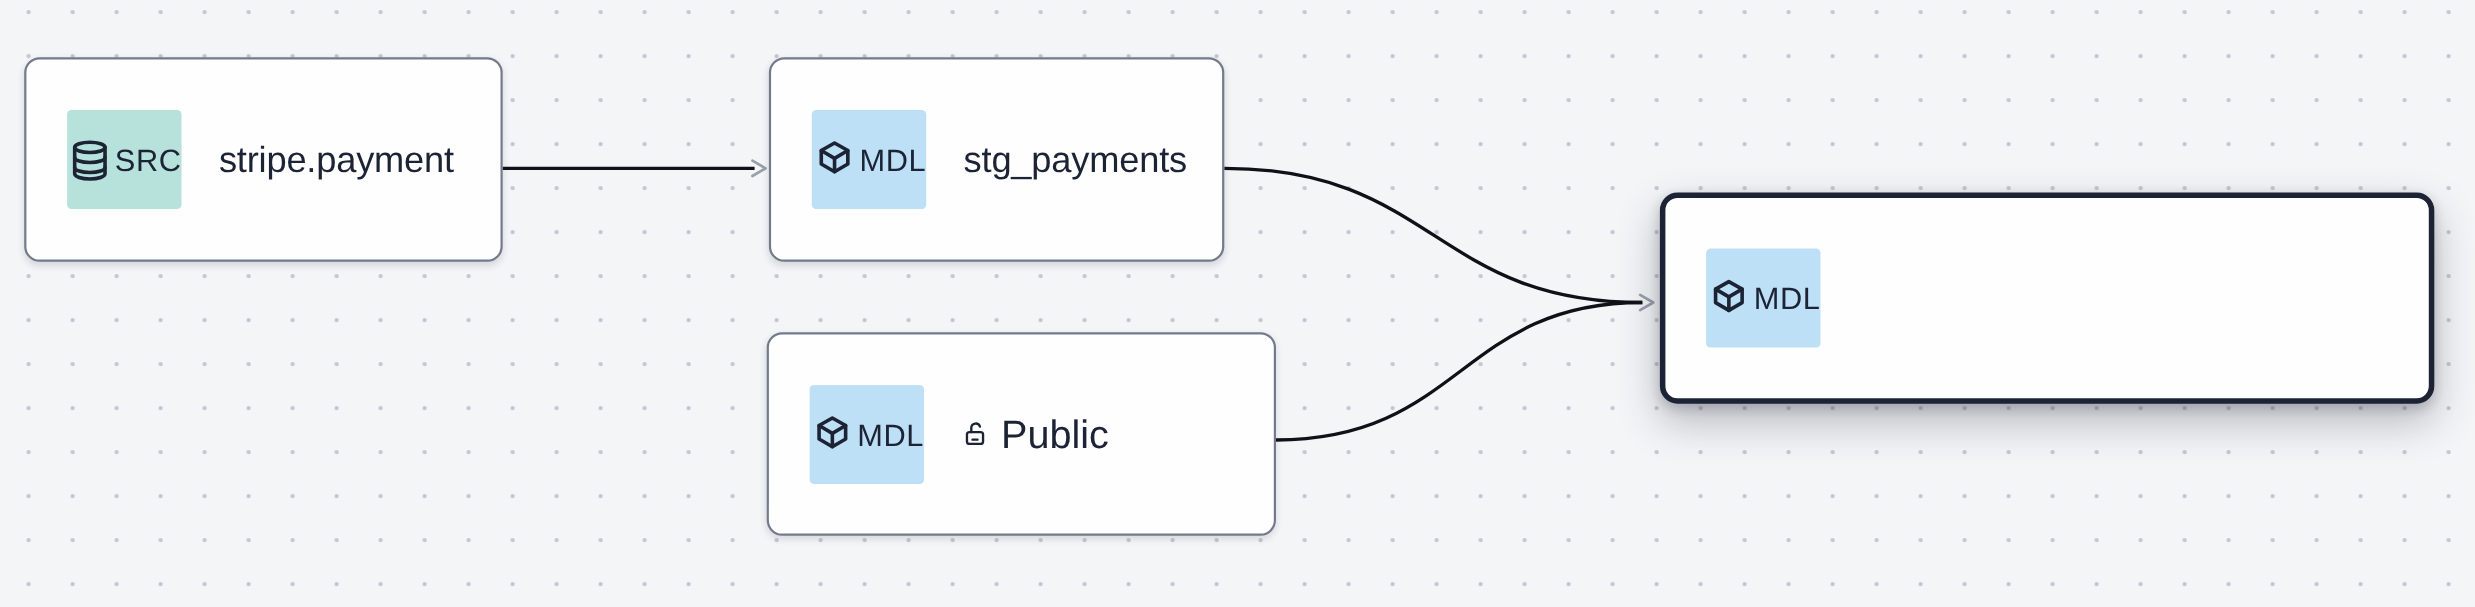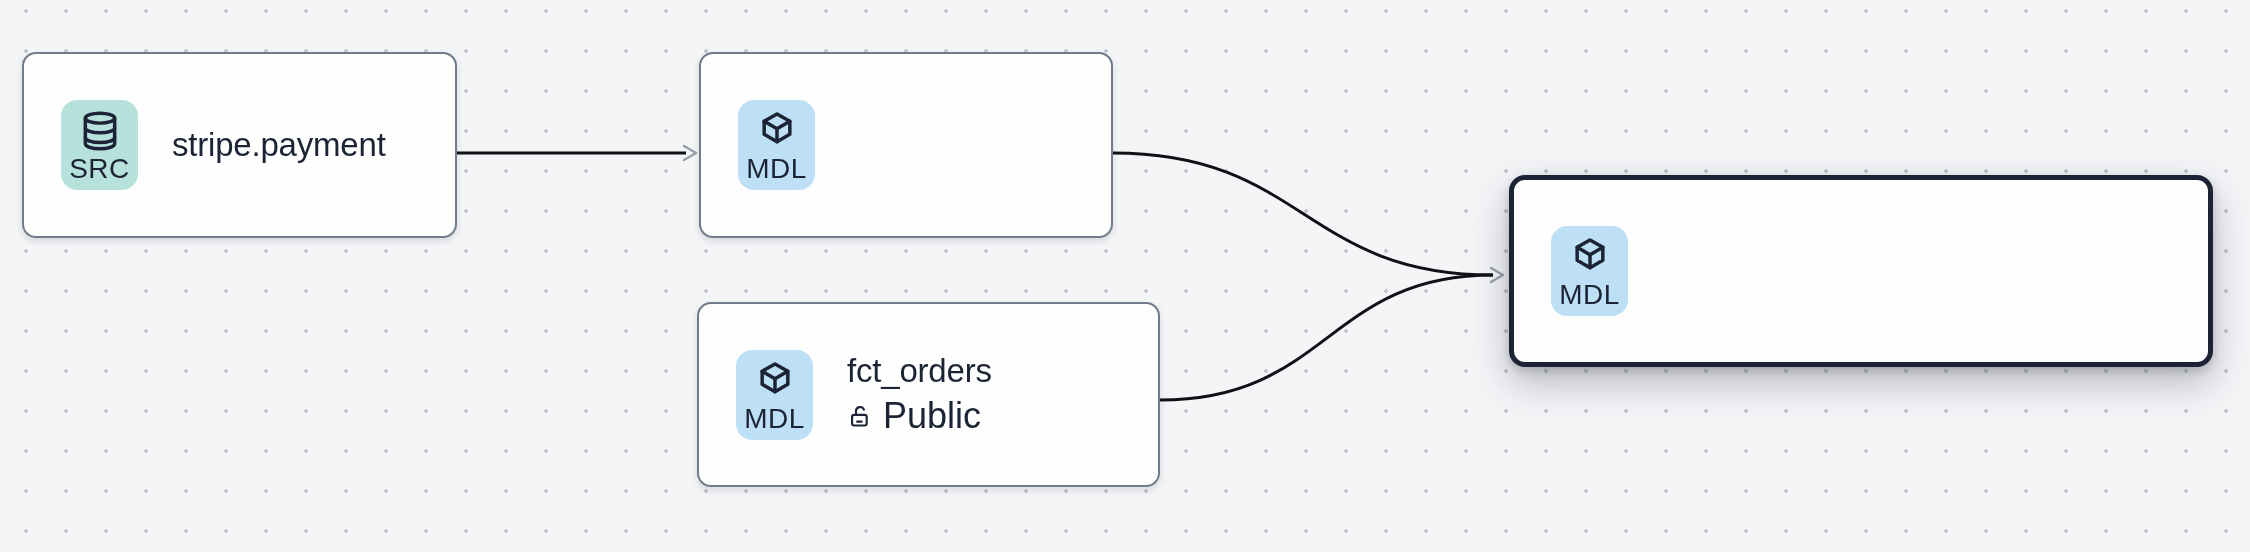--- a/index.html
+++ b/index.html
@@ -37,26 +37,26 @@
     padding-left: 37px;
     gap: 34px;
     cursor: pointer;
   }
   .node.selected {
     border: 5px solid #1b2334;
     border-radius: 16px;
     box-shadow: 0 16px 38px rgba(42, 48, 63, 0.30), 0 4px 10px rgba(27, 35, 52, 0.18);
   }
   .badge {
-    width: 77px;
+    width: 104px;
     height: 90px;
-    border-radius: 16px;
+    border-radius: 4px;
     flex: 0 0 auto;
     display: flex;
-    flex-direction: column;
+    flex-direction: row;
     align-items: center;
     justify-content: center;
     gap: 2px;
     padding-top: 2px;
     box-sizing: border-box;
   }
   .badge svg { display: block; }
   .badge-label {
     font-size: 28px;
     letter-spacing: 0.5px;
@@ -122,33 +122,35 @@
 
   <div class="node" style="left:699px; top:52px; width:414px; height:186px;">
     <div class="badge" style="background-color: rgb(190, 224, 247);">
       <svg width="44" height="44" viewBox="0 0 24 24" fill="none" stroke="#1b2334" stroke-width="1.9" stroke-linecap="round" stroke-linejoin="round">
         <path d="M12 2.7 L19 6.7 L19 13.8 L12 17.9 L5 13.8 L5 6.7 Z"></path>
         <path d="M5 6.7 L12 10.8 L19 6.7"></path>
         <path d="M12 10.8 V17.9"></path>
       </svg>
       <span class="badge-label">MDL</span>
     </div>
+    <div class="node-text">
+      <div class="node-title">stg_payments</div>
+    </div>
   </div>
 
   <div class="node" style="left:697px; top:302px; width:463px; height:185px;">
     <div class="badge" style="background-color: rgb(190, 224, 247);">
       <svg width="44" height="44" viewBox="0 0 24 24" fill="none" stroke="#1b2334" stroke-width="1.9" stroke-linecap="round" stroke-linejoin="round">
         <path d="M12 2.7 L19 6.7 L19 13.8 L12 17.9 L5 13.8 L5 6.7 Z"></path>
         <path d="M5 6.7 L12 10.8 L19 6.7"></path>
         <path d="M12 10.8 V17.9"></path>
       </svg>
       <span class="badge-label">MDL</span>
     </div>
     <div class="node-text">
-      <div class="node-title">fct_orders</div>
       <div class="node-subtitle">
         <svg width="27" height="27" viewBox="0 0 24 24" fill="none" stroke="#1b2334" stroke-width="1.9" stroke-linecap="round" stroke-linejoin="round">
           <rect x="4.5" y="10.5" width="13" height="9.5" rx="2"></rect>
           <path d="M8 10.5 V7.2 a3.6 3.6 0 0 1 7 -1.2"></path>
           <path d="M9 16.6 h4"></path>
         </svg>
         <span>Public</span>
       </div>
     </div>
   </div>

